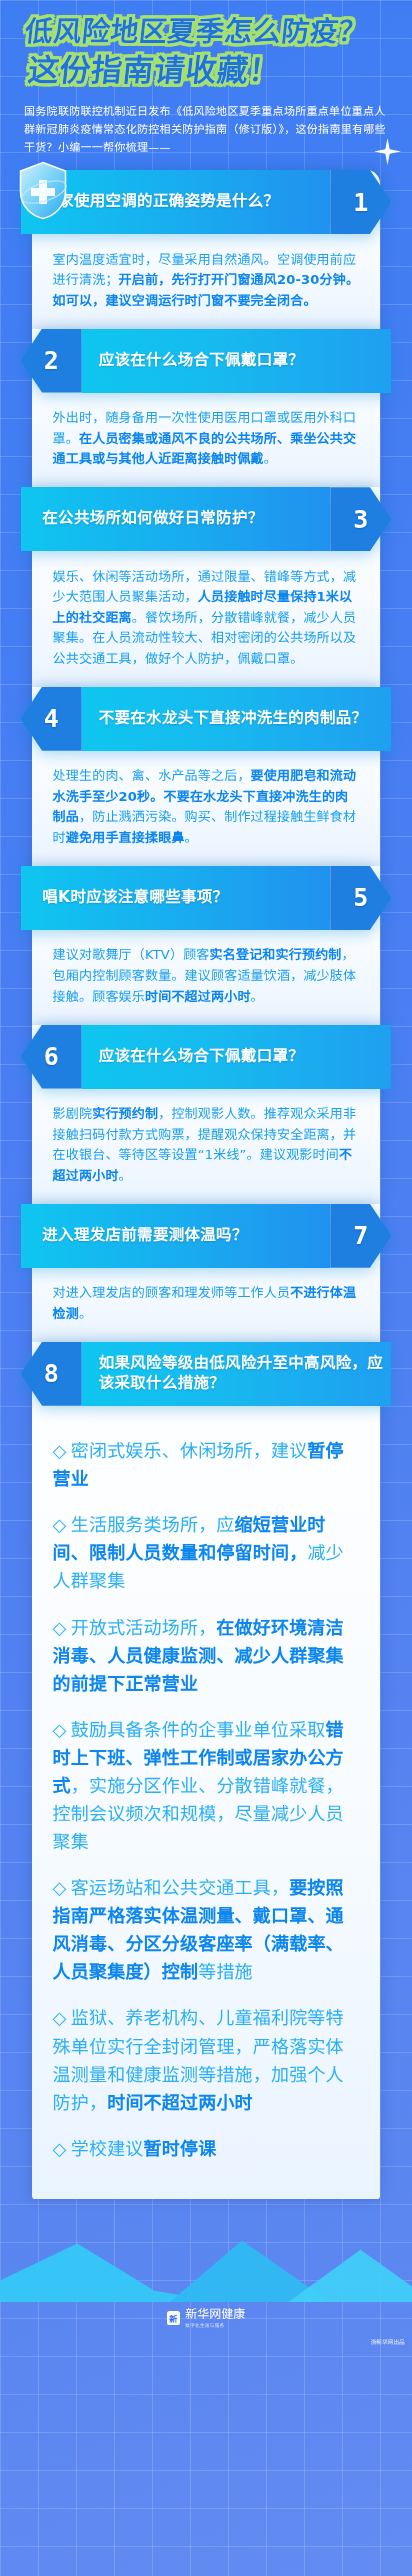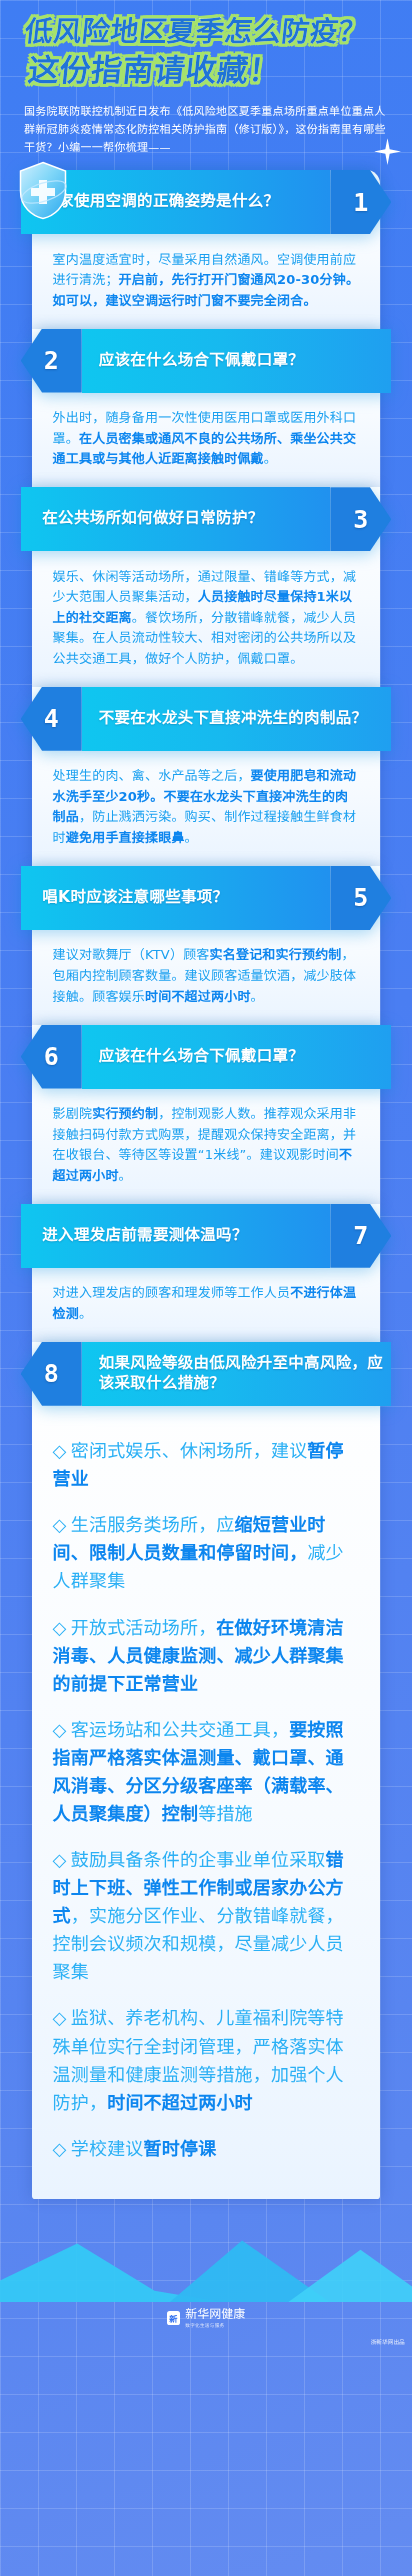--- a/index.html
+++ b/index.html
@@ -272,22 +272,22 @@
         <div class="qbar num-left">
           <div class="hexnum left">8</div>
           <div class="bar">
             <div class="qtext">如果风险等级由低风险升至中高风险，应该采取什么措施？</div>
           </div>
         </div>
         <div class="bullets">
           <p class="bullet"><span class="dia">◇</span>密闭式娱乐、休闲场所，建议<b>暂停营业</b></p>
           <p class="bullet"><span class="dia">◇</span>生活服务类场所，应<b>缩短营业时间、限制人员数量和停留时间，</b>减少人群聚集</p>
           <p class="bullet"><span class="dia">◇</span>开放式活动场所，<b>在做好环境清洁消毒、人员健康监测、减少人群聚集的前提下正常营业</b></p>
+          <p class="bullet"><span class="dia">◇</span>鼓励具备条件的企事业单位采取<b>错时上下班、弹性工作制或居家办公方式</b>，实施分区作业、分散错峰就餐，控制会议频次和规模，尽量减少人员聚集</p>
           <p class="bullet"><span class="dia">◇</span>客运场站和公共交通工具，<b>要按照指南严格落实体温测量、戴口罩、通风消毒、分区分级客座率（满载率、人员聚集度）控制</b>等措施</p>
-          <p class="bullet"><span class="dia">◇</span>鼓励具备条件的企事业单位采取<b>错时上下班、弹性工作制或居家办公方式</b>，实施分区作业、分散错峰就餐，控制会议频次和规模，尽量减少人员聚集</p>
           <p class="bullet"><span class="dia">◇</span>监狱、养老机构、儿童福利院等特殊单位实行全封闭管理，严格落实体温测量和健康监测等措施，加强个人防护，<b>时间不超过两小时</b></p>
           <p class="bullet"><span class="dia">◇</span>学校建议<b>暂时停课</b></p>
         </div>
       </div>
     </div>
 
   <div class="footer">
     <svg class="mtn" viewBox="0 0 800 150" preserveAspectRatio="none">
       <path d="M0,150 L0,108 L150,36 L300,128 L430,150 Z" fill="#35c8f5" opacity="0.95"></path>
       <path d="M330,150 L470,30 L640,150 Z" fill="#2fb9f2" opacity="0.95"></path>

